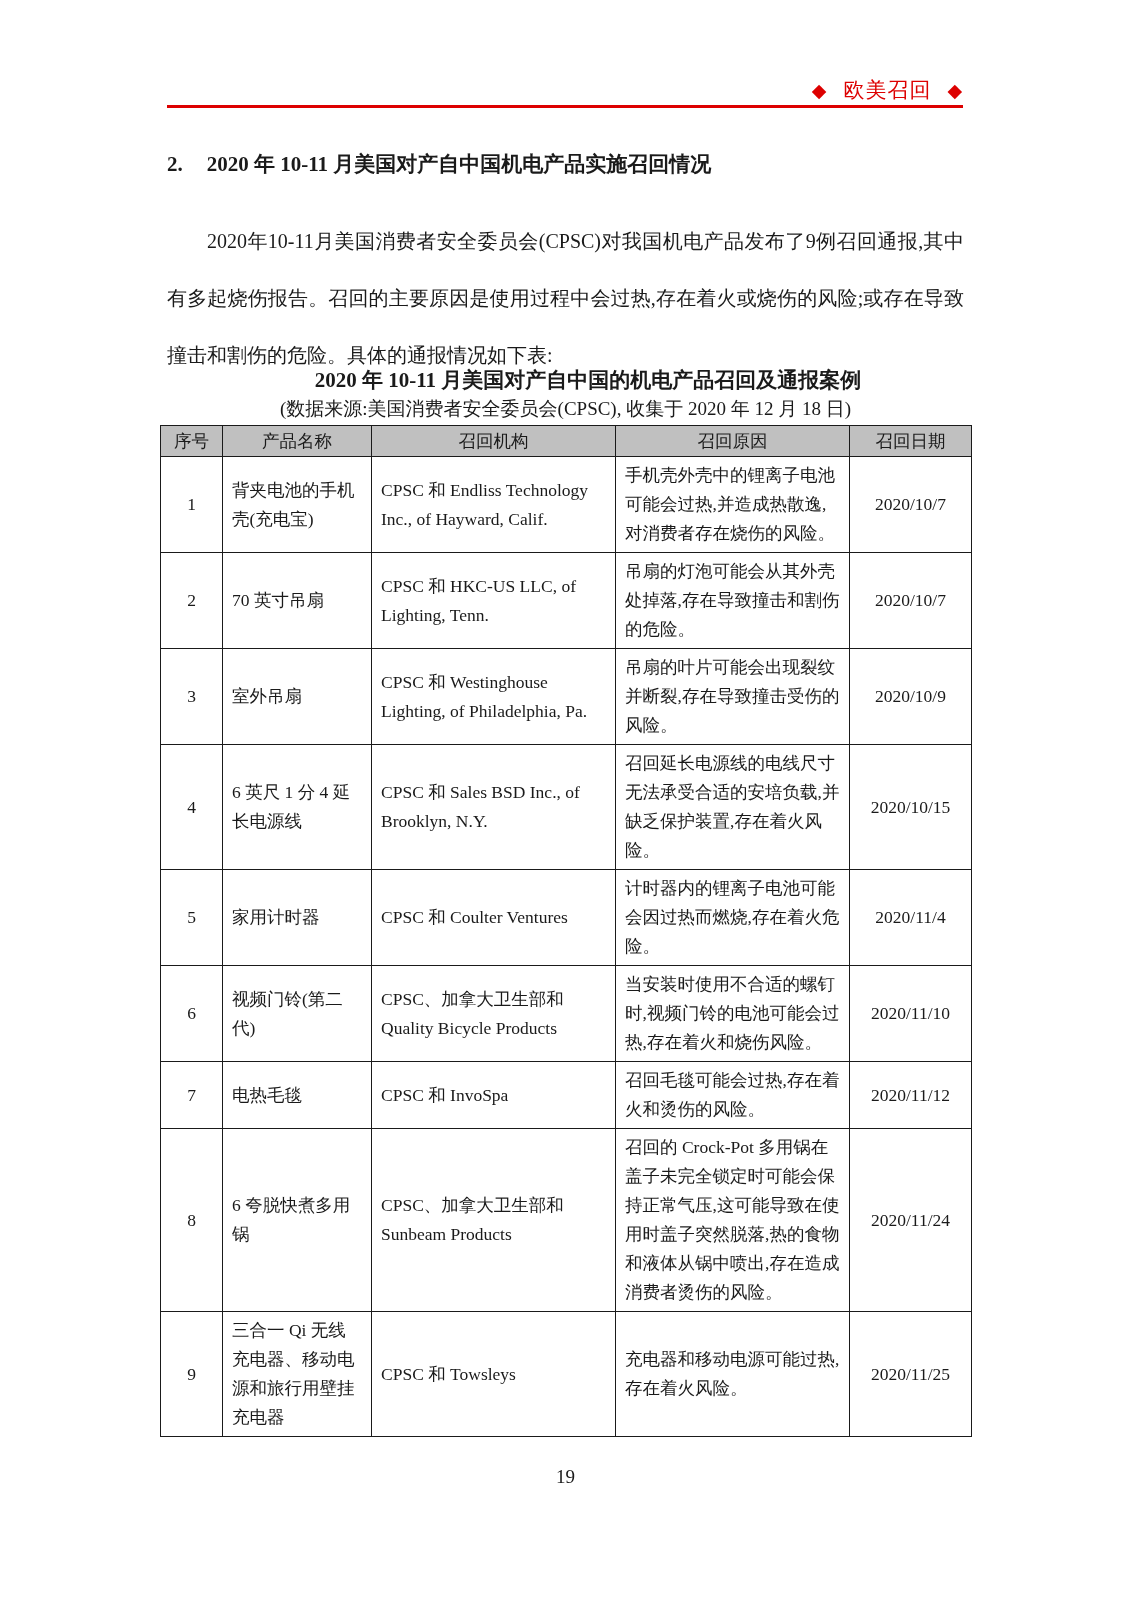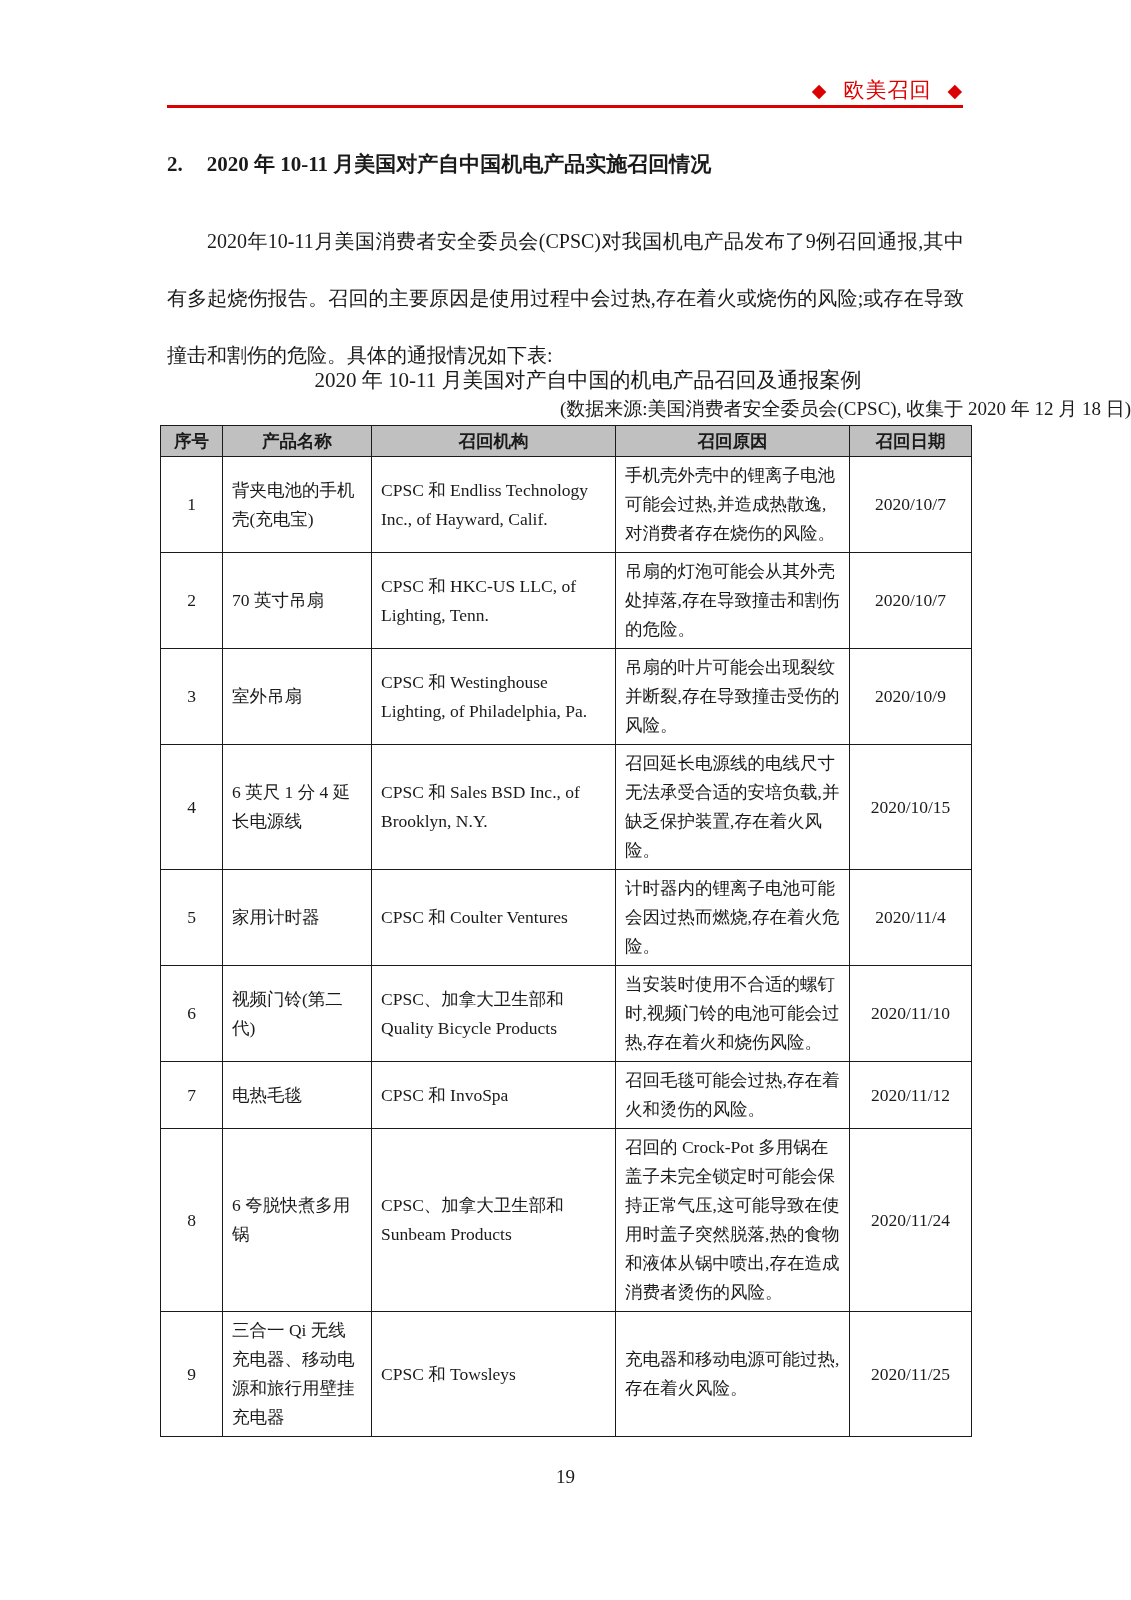--- a/index.html
+++ b/index.html
@@ -32,38 +32,38 @@
     white-space: nowrap;
   }
   .section-heading .sec-no { margin-right: 24px; }
   .intro {
     position: absolute; top: 213px; left: 167px; width: 797px;
     font-size: 20px; line-height: 57px;
     text-align: justify; text-indent: 2em;
   }
   .table-title {
     position: absolute; top: 366px; left: 0; width: 1131px;
-    text-align: center; font-weight: normal; font-size: 21px; padding-left: 45px;
+    text-align: center; font-weight: bold; font-size: 21px; padding-left: 45px;
   }
   .table-subtitle {
     position: absolute; top: 396px; left: 0; width: 1131px;
-    text-align: right; font-size: 19px;
+    text-align: center; font-size: 19px;
   }
   table.recall-table {
     position: absolute; top: 425px; left: 160px;
     width: 811px;
     border-collapse: collapse;
     table-layout: fixed;
   }
   .recall-table th, .recall-table td {
     border: 1.5px solid #1a1a1a;
   }
   .recall-table th {
     background: var(--header-bg, #c0c0c0);
-    font-size: 17.5px; font-weight: bold;
+    font-size: 17.5px; font-weight: normal;
     height: 31px; text-align: center;
     padding: 2px;
   }
   .recall-table td {
     font-size: 17.5px;
     line-height: 29px;
     padding: 4px 9px;
     vertical-align: middle;
   }
   .recall-table td.c-no, .recall-table td.c-date {

